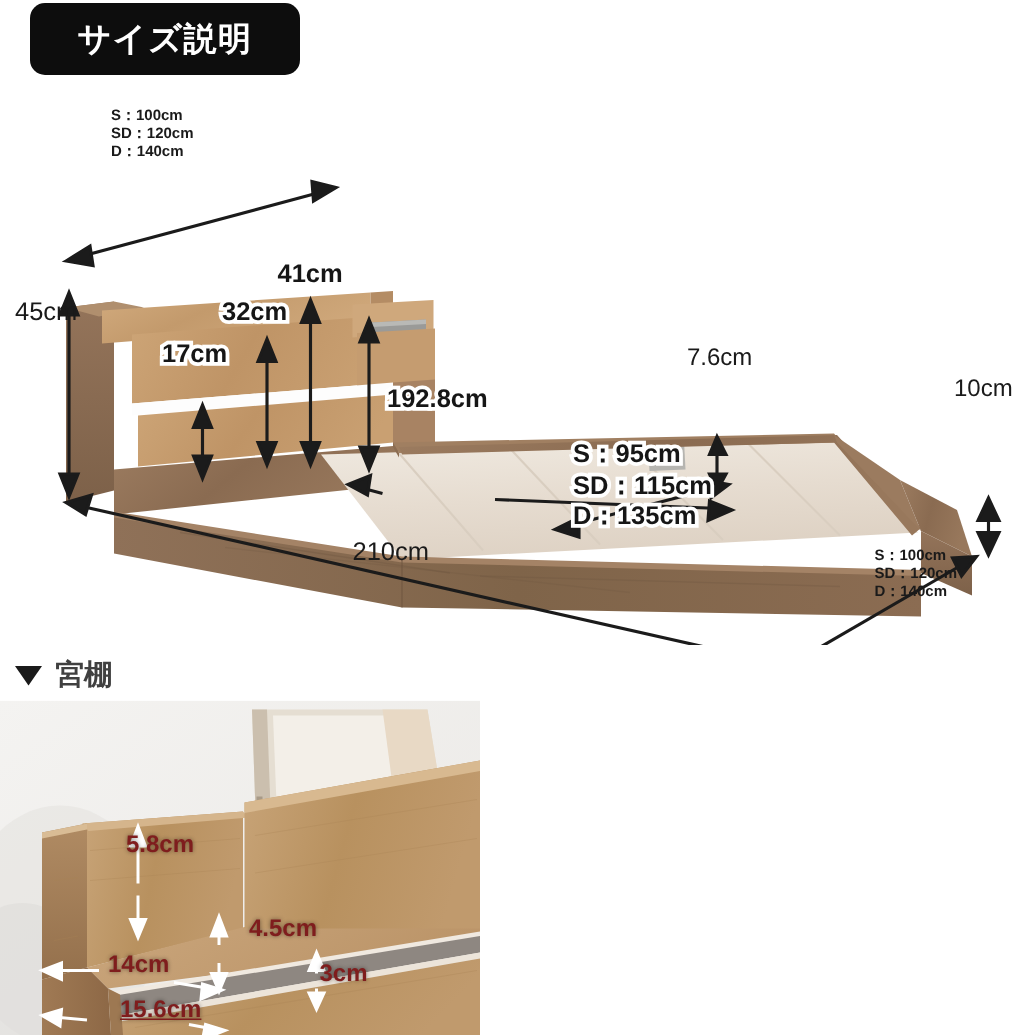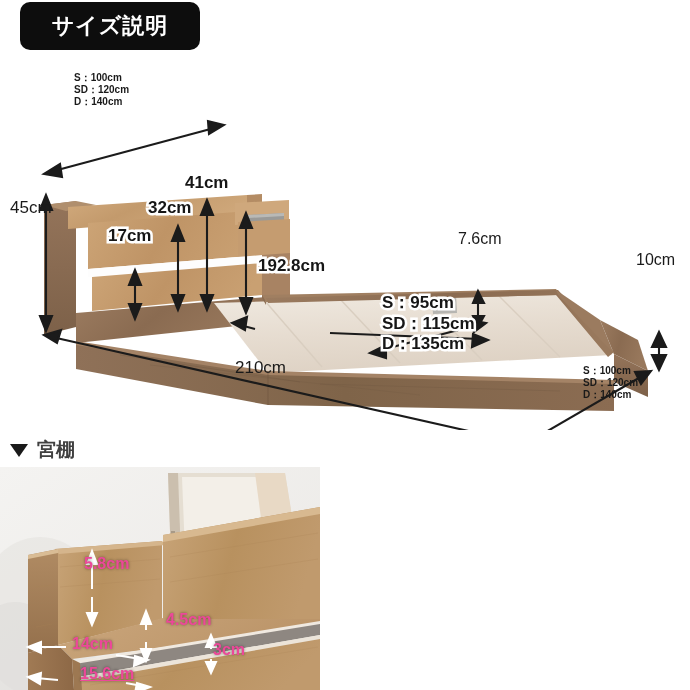--- a/index.html
+++ b/index.html
@@ -53,21 +53,21 @@
     border-left: 9px solid transparent;
     border-right: 9px solid transparent;
     border-top: 13px solid #1a1a1a;
   }
 
   
   .photo { position: absolute; left: 0; top: 467px; width: 320px; height: 223px; overflow: hidden; }
   .photo svg { display: block; }
   .photo-label {
     position: absolute;
-    color: #ec4899; font-weight: bold; font-size: 16px;
+    color: #7f1d1d; font-weight: bold; font-size: 16px;
     white-space: pre;
     text-shadow: 0 0 3px rgba(0,0,0,.45);
   }
 </style>
 </head>
 <body>
 
 <div id="root">
 
   <div class="badge">

